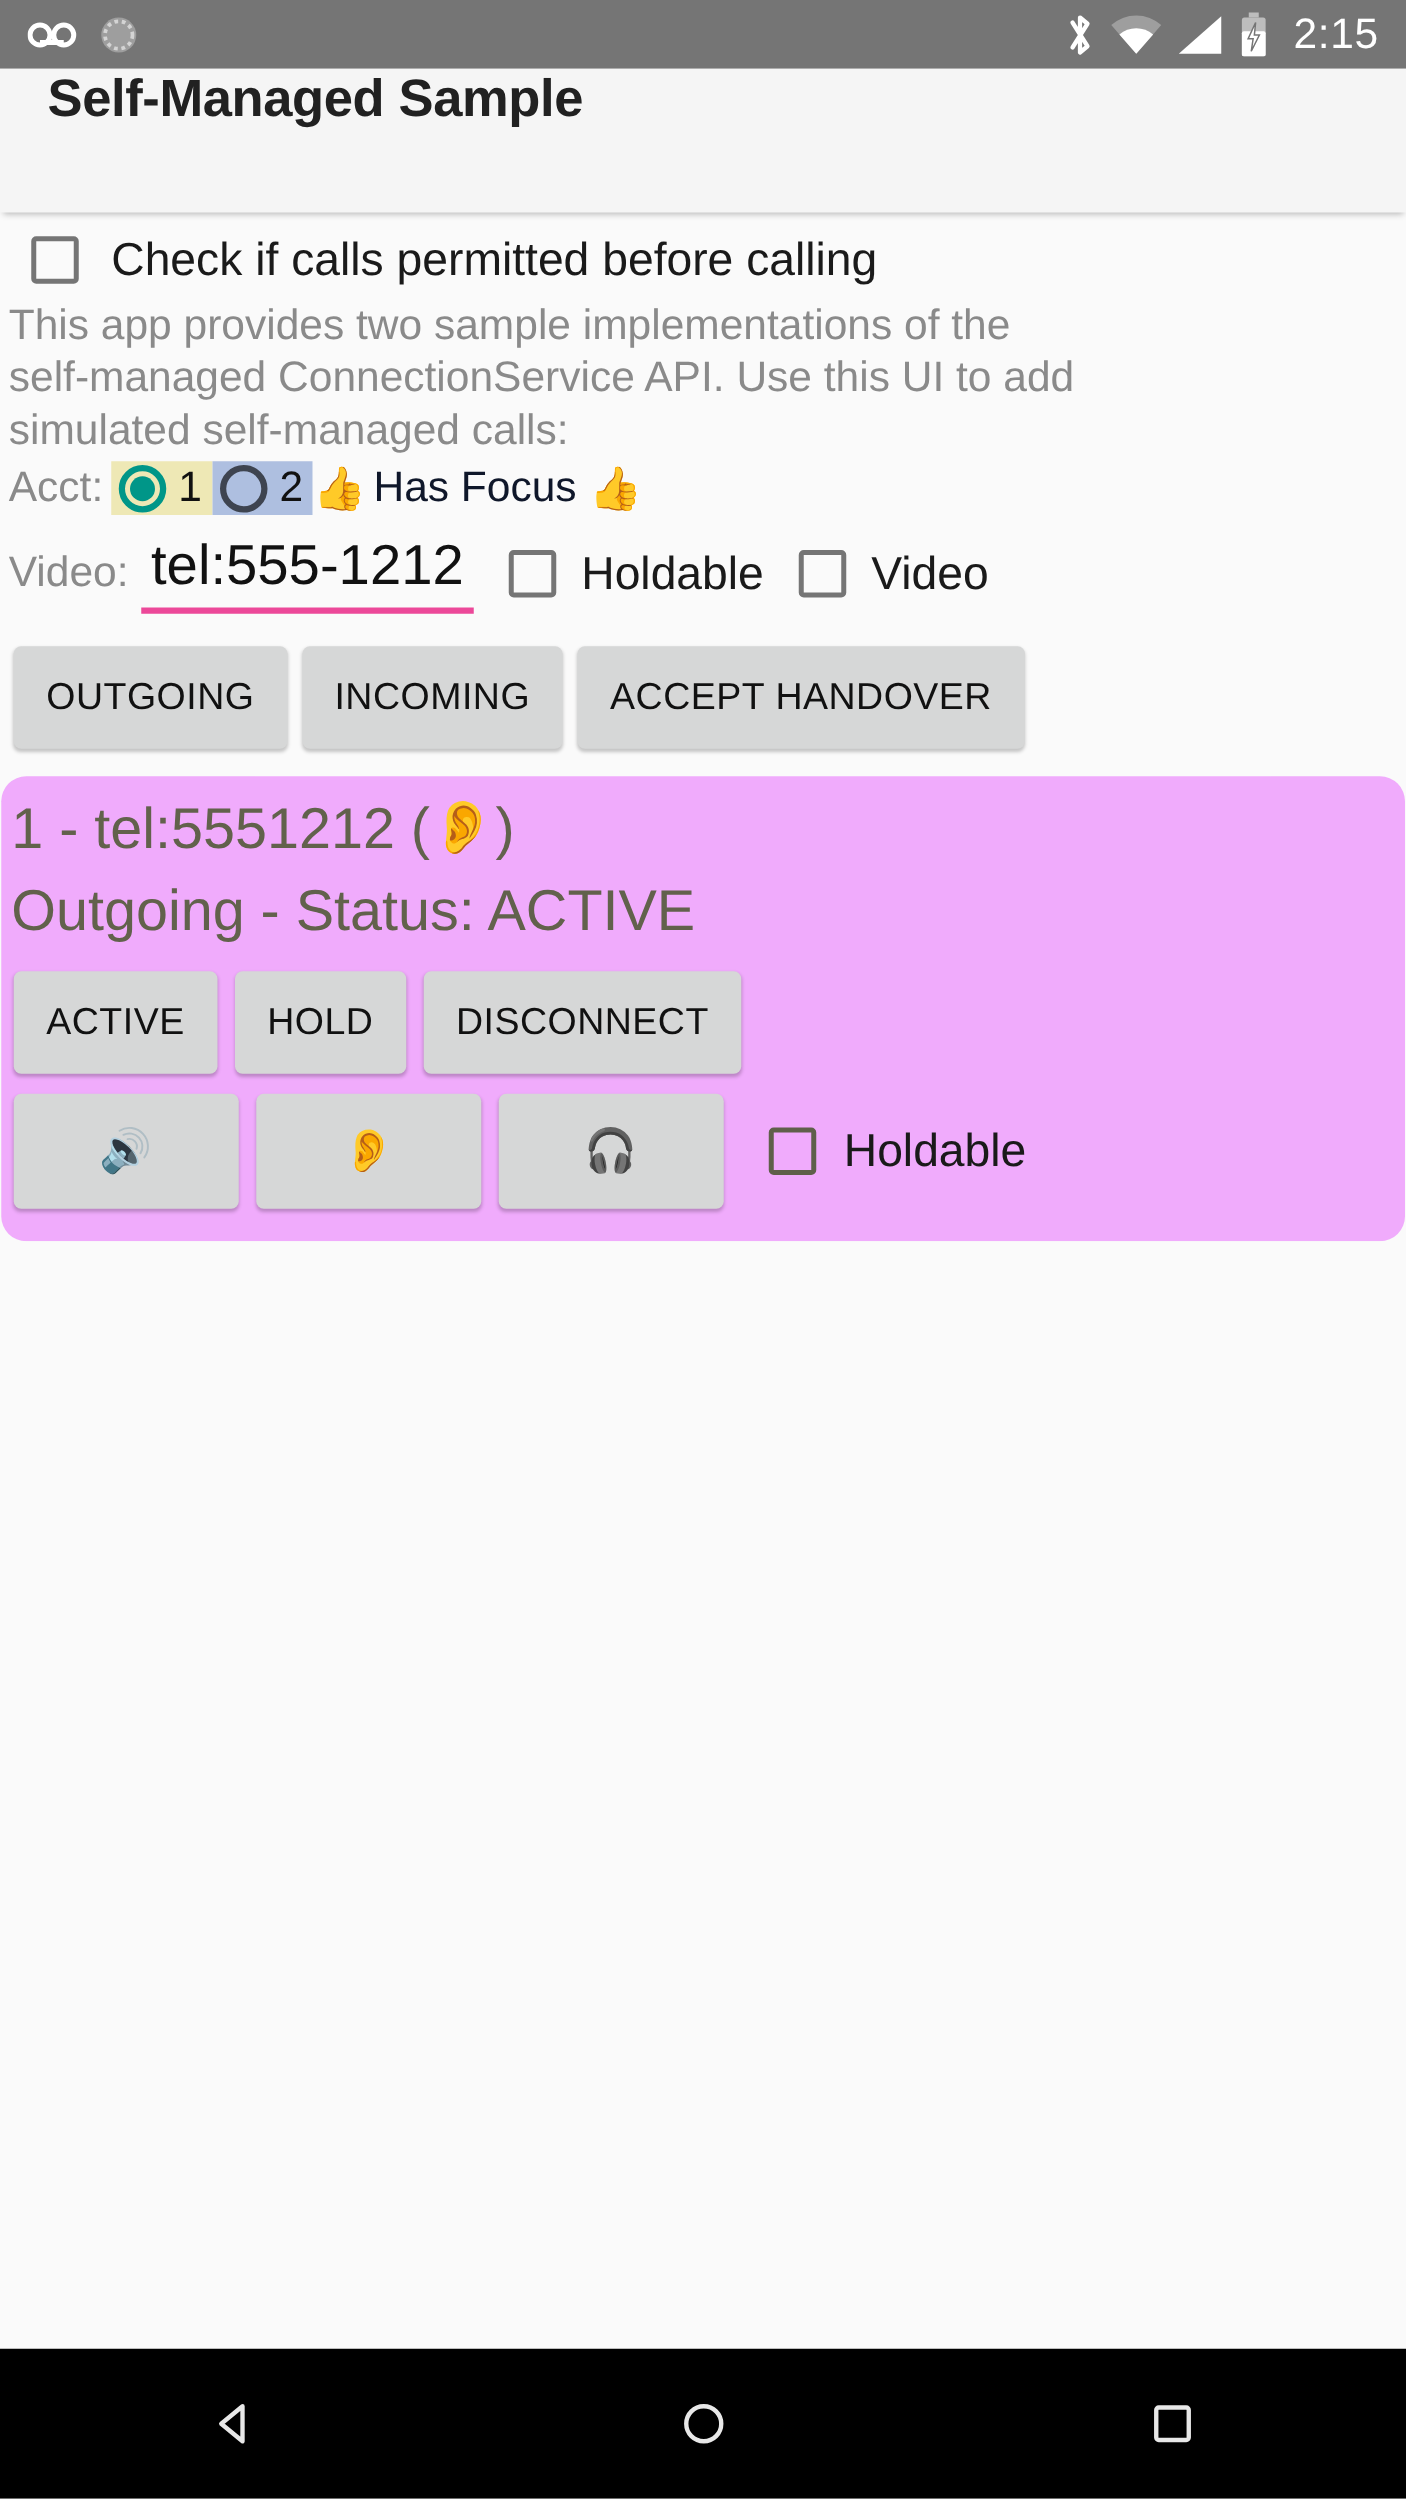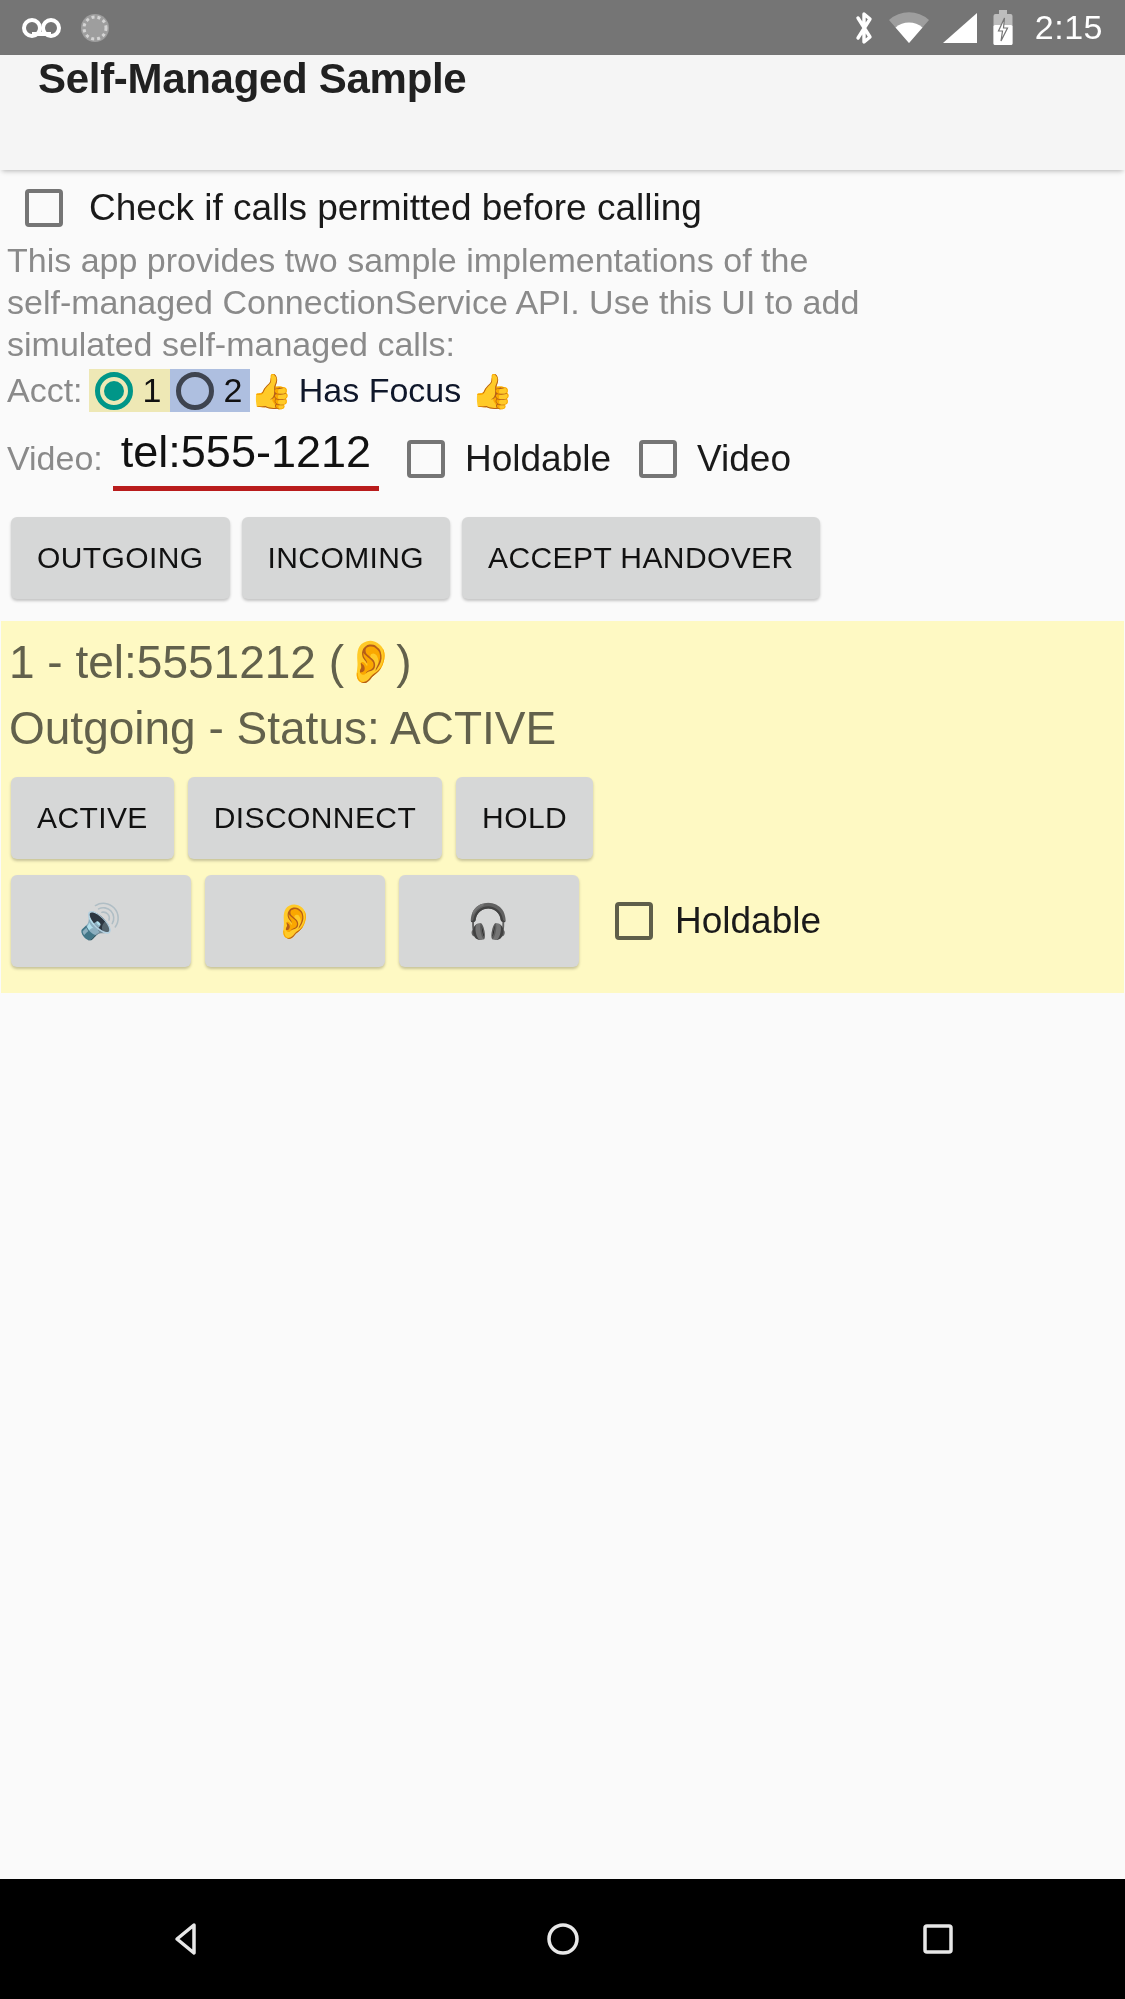--- a/index.html
+++ b/index.html
@@ -64,35 +64,35 @@
   }
   .radio.sel { border-color: #009688; }
   .radio.sel::after { content:""; width: 20px; height: 20px; border-radius: 50%; background: #009688; }
   .emoji { font-size: 34px; line-height: 1; }
   .focus-text { margin: 0 10px 0 6px; color: #0f172a; font-size: 34px; }
 
   .number-row { padding: 14px 6px 0 6px; gap: 0; }
   .number-label { font-size: 34px; color: #8a8a8a; margin-right: 10px; }
   .number-field {
     font-size: 45px; color: #111111; padding: 0 8px 8px 8px;
-    border-bottom: 5px solid #b91c1c; min-width: 260px;
+    border-bottom: 5px solid #ec4899; min-width: 260px;
   }
   .hold-cb-wrap { display: flex; align-items: center; gap: 20px; margin-left: 28px; }
   .hold-cb-label { font-size: 37px; color: #1a1a1a; }
 
   .btnrow { display: flex; gap: 12px; padding: 26px 10px 22px 10px; }
   .mbtn {
     background: #d6d7d7; border: none; border-radius: 6px;
     padding: 24px 26px; font-size: 30px; font-weight: 500; color: #111111;
     letter-spacing: .4px; font-family: "Liberation Sans", sans-serif;
     box-shadow: 0 2px 3px rgba(0,0,0,.22);
   }
 
   
-  .callcard { background: #fef9c3; padding: 8px 0 26px 0; }
+  .callcard { background: #f0abfc; padding: 8px 0 26px 0; border-radius: 20px; }
   .call-line {
     font-size: 46px; color: #62614c; padding: 4px 8px; line-height: 58px;
     display: flex; align-items: center; gap: 0;
   }
   .call-line .emoji { font-size: 42px; }
   .call-btnrow { display: flex; gap: 14px; padding: 16px 10px 0 10px; align-items: center; }
   .iconbtn {
     background: #d6d7d7; border: none; border-radius: 6px;
     width: 180px; height: 92px; display: flex; align-items: center; justify-content: center;
     font-size: 40px; box-shadow: 0 2px 3px rgba(0,0,0,.22);
@@ -213,22 +213,22 @@
     <div class="callcard">
       <div class="call-line">
         <span>1 - tel:5551212 ( </span>
         <span class="emoji">👂</span>
         <span> )</span>
       </div>
       <div class="call-line">Outgoing - Status: ACTIVE</div>
 
       <div class="call-btnrow">
         <button class="mbtn">ACTIVE</button>
+        <button class="mbtn">HOLD</button>
         <button class="mbtn">DISCONNECT</button>
-        <button class="mbtn">HOLD</button>
       </div>
 
       <div class="call-btnrow">
         <button class="iconbtn">
           <span class="emoji">🔊</span>
         </button>
         <button class="iconbtn">
           <span class="emoji">👂</span>
         </button>
         <button class="iconbtn">

